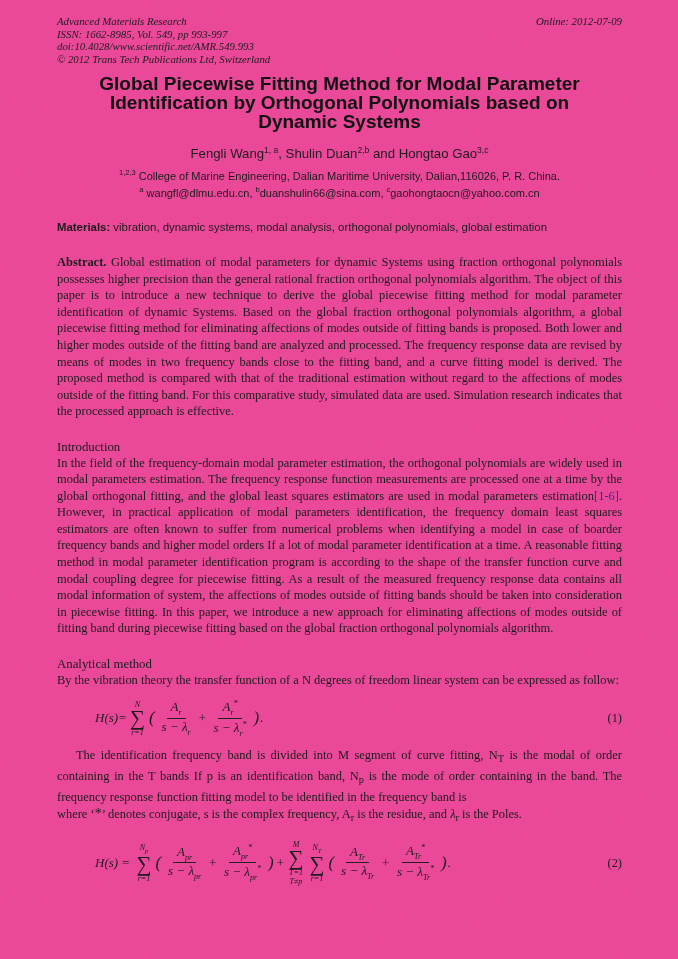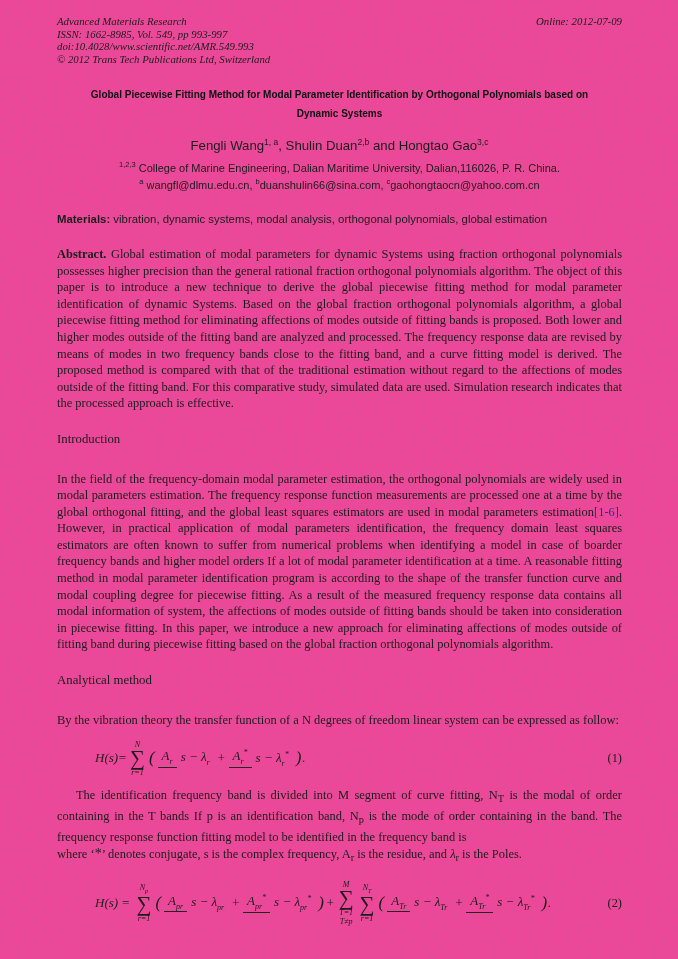--- a/index.html
+++ b/index.html
@@ -21,55 +21,55 @@
       repeating-linear-gradient(45deg, rgba(120,120,120,0.018) 0 4px, transparent 4px 16px);
   }
   .content { position:relative; padding:15px 56px 0 57px; }
 
   
   .hdr { display:flex; justify-content:space-between; align-items:flex-start;
          font-style:italic; font-size:10.8px; line-height:12.6px; }
   .hdr .left div { white-space:nowrap; }
 
   
-  .title { margin-top:20px; text-align:center;
+  .title { margin-top:9px; text-align:center;
            font-family:"Liberation Sans", sans-serif; font-weight:bold;
-           font-size:10px; line-height:19px; color:#111;
+           font-size:19px; line-height:19px; color:#111;
            padding:0 28px; }
 
   
   .authors { margin-top:14px; text-align:center;
              font-family:"Liberation Sans", sans-serif; font-size:13.2px; }
   .authors sup { font-size:8.5px; }
   .affil { margin-top:4px; text-align:center;
            font-family:"Liberation Sans", sans-serif; font-size:11px; line-height:13.6px; }
   .affil sup { font-size:7.5px; }
 
   
   .keywords { margin-top:21px; font-family:"Liberation Sans", sans-serif; font-size:11.4px; }
   .keywords b { font-weight:bold; }
 
   
   .para { font-size:12.45px; line-height:16.55px; text-align:justify; }
   .abstract { margin-top:21px; }
   .abstract b { font-weight:bold; }
   .sec-head { margin-top:20px; font-weight:normal; font-size:12.8px; }
-  .sec-para { margin-top:24px; }
+  .sec-para { margin-top:0; }
   .indent { text-indent:19px; }
   .cite { text-decoration:none; cursor:pointer; }
 
   
   .eq-row { position:relative; display:flex; align-items:center;
             margin:7px 0 6px 0; padding-left:38px; min-height:46px; }
   .eq { display:inline-flex; align-items:center; font-size:13px; font-style:italic; }
   .eq sub { font-size:8px; }
   .eq sup { font-size:8px; }
   .op, .paren { margin:0 1px; font-style:italic; }
   .paren { font-size:17px; }
-  .frac { display:inline-flex; flex-direction:row; align-items:center;
+  .frac { display:inline-flex; flex-direction:column; align-items:center;
           vertical-align:middle; margin:0 2px; line-height:1.15; }
   .frac .num { padding:0 4px 1px; border-bottom:1px solid #222; text-align:center; white-space:nowrap; }
   .frac .den { padding:1px 4px 0; text-align:center; white-space:nowrap; }
   .bigop { display:inline-flex; flex-direction:column; align-items:center;
            margin:0 3px; line-height:1; }
   .bigop .sym { font-size:21px; font-style:normal; line-height:0.9; }
   .bigop .lim { font-size:8px; font-style:italic; line-height:1.15; white-space:nowrap; }
   .bigop .lim sub { font-size:6px; }
   .eq-num { position:absolute; right:0; top:50%; transform:translateY(-50%);
             font-size:12.4px; font-style:normal; }

